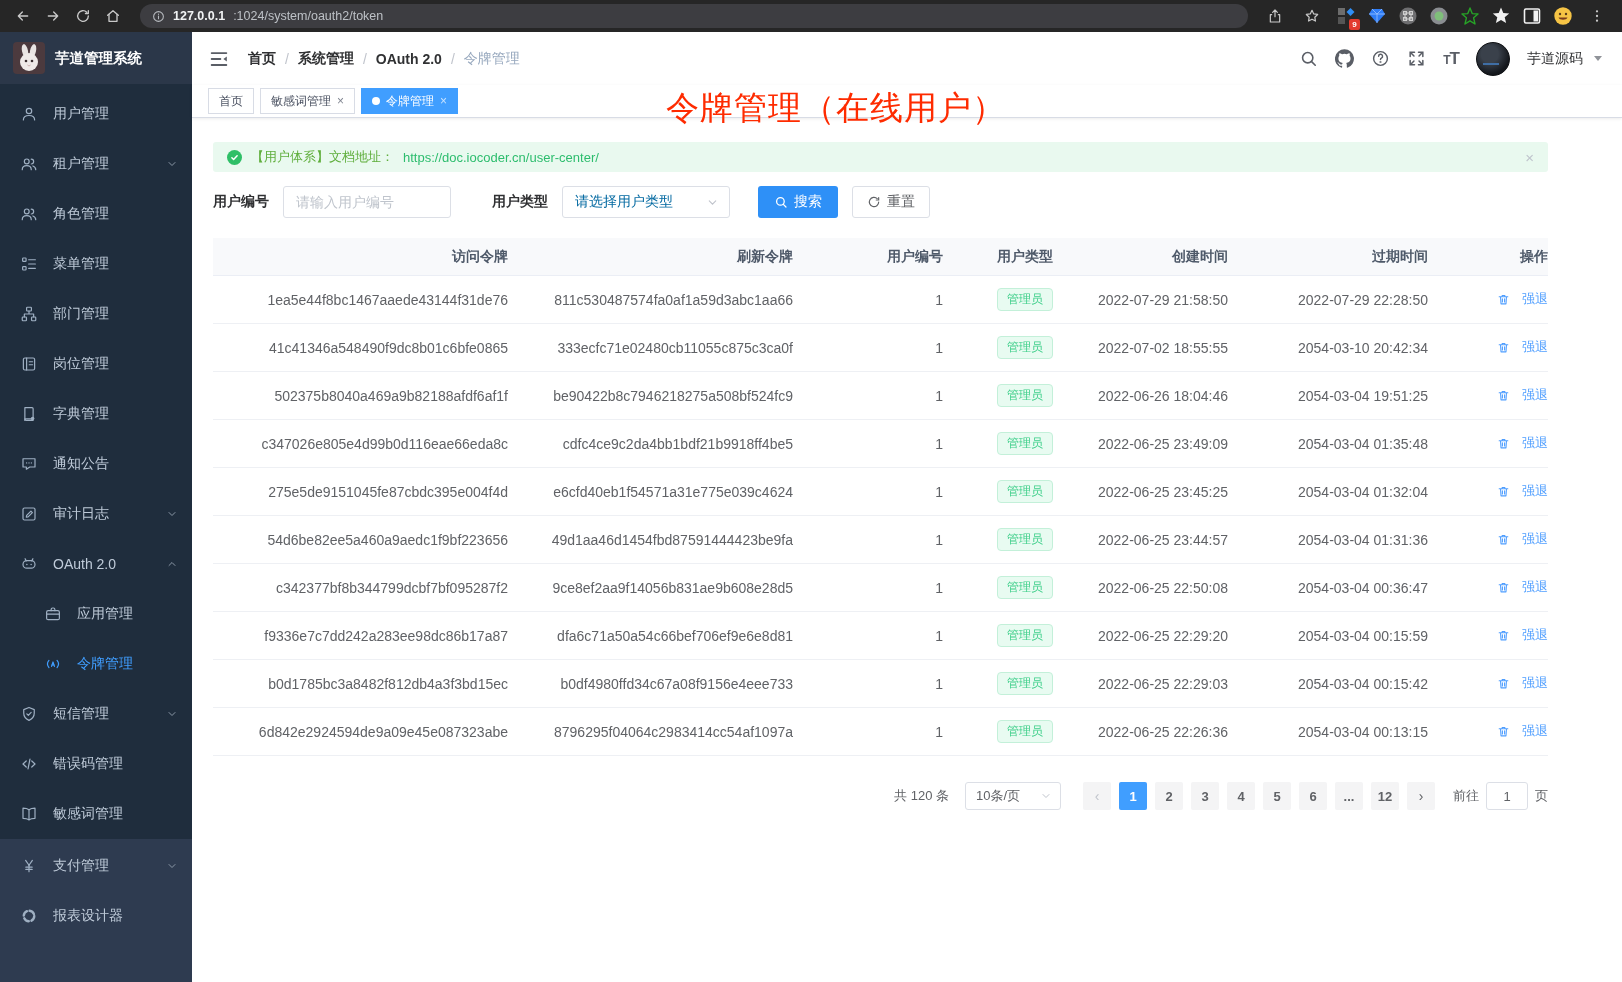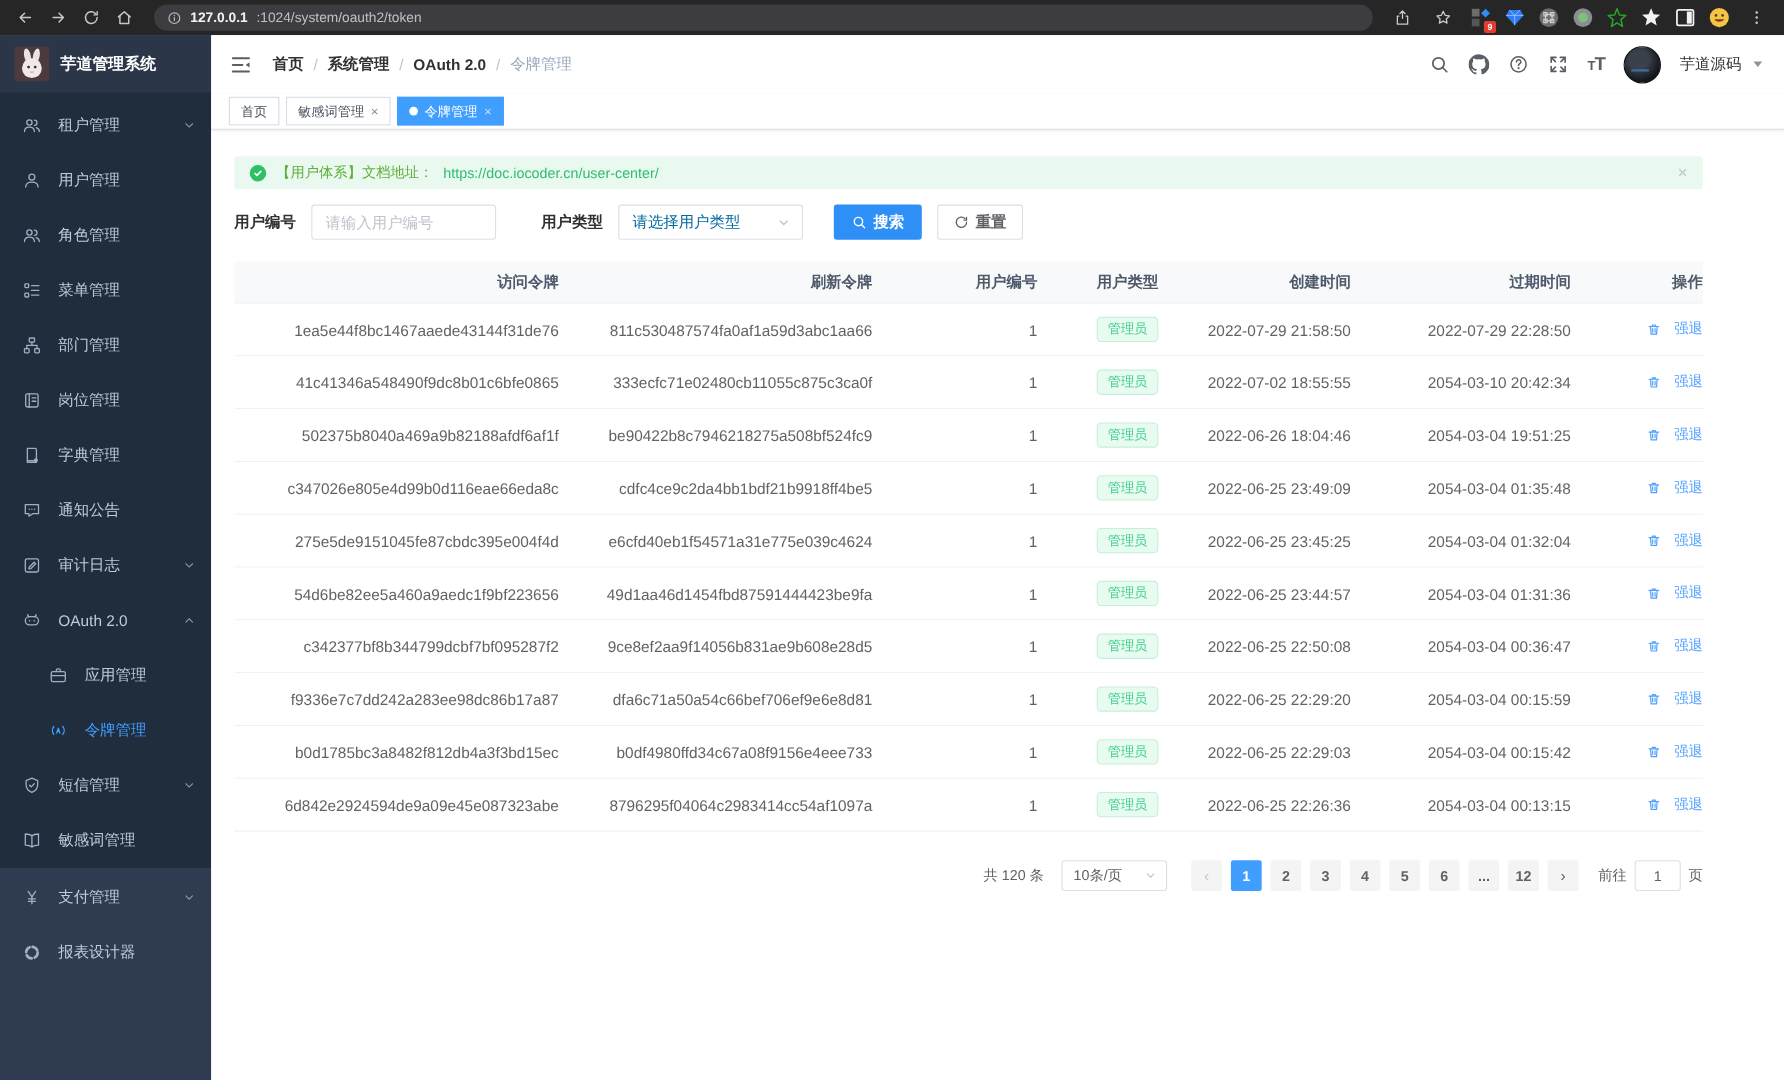--- a/index.html
+++ b/index.html
@@ -74,21 +74,21 @@
   .alert-text { color:#5fae3c; font-weight:500; }
   .alert-link { color:#2dbd6e; cursor:pointer; }
   .alert-close { margin-left:auto; color:#bfc4cc; font-size:15px; cursor:pointer; }
 
   .filters { display:flex; align-items:center; margin:14px 0 20px; font-size:14px; }
   .f-label { font-weight:700; color:#303133; margin-right:14px; }
   .f-input { width:168px; height:32px; border:1px solid #dcdfe6; border-radius:3px; padding:0 12px; font-size:14px; color:#606266; outline:none; margin-right:41px; font-family:inherit; }
   .f-input::placeholder { color:#bfc4cc; }
   .f-select { width:168px; height:32px; border:1px solid #dcdfe6; border-radius:3px; display:flex; align-items:center; justify-content:space-between; padding:0 10px 0 12px; color:#0369a1; cursor:pointer; margin-right:28px; }
   .f-select svg { width:13px; height:13px; color:#c0c4cc; }
-  .btn { height:32px; border-radius:3px; display:inline-flex; align-items:center; gap:6px; font-size:14px; cursor:pointer; border:none; font-family:inherit;font-weight:bold; }
+  .btn { height:32px; border-radius:3px; display:inline-flex; align-items:center; gap:6px; font-size:14px; cursor:pointer; border:none; font-family:inherit; }
   .btn svg { width:14px; height:14px; }
   .btn-primary { background:#2e90f7; color:#fff; padding:0 16px; margin-right:14px; }
   .btn-plain { background:#fff; border:1px solid #dcdfe6; color:#606266; padding:0 14px; }
 
   .t-head, .t-row { display:grid; grid-template-columns:295px 285px 150px 110px 175px 200px 120px; align-items:center; text-align:right; }
   .t-head { height:38px; background:#f8f9fb; color:#4e5969; font-weight:700; font-size:14px; border-bottom:1px solid #ebeef5; }
   .t-row { height:48px; font-size:14px; color:#606266; border-bottom:1px solid #eef0f4; background:#fff; }
   .tag { display:inline-block; padding:3px 9px; font-size:12px; color:#3ecf8a; background:#e8fbf1; border:1px solid #c3f0d9; border-radius:4px; line-height:1.2; }
   .action-link { color:#4f9eff; font-size:13px; display:inline-flex; align-items:center; gap:12px; cursor:pointer; }
   .action-link svg { width:13px; height:13px; }
@@ -224,41 +224,41 @@
             <circle cx="19" cy="19" r="1.3" fill="#3a2e30"></circle>
             <path d="M14.5 23c1 1 2 1 3 0" stroke="#caa" stroke-width="1" fill="none"></path>
           </svg>
       </span>
       <span class="logo-title">芋道管理系统</span>
     </div>
     <nav class="menu">
         <div class="menu-item">
           <span class="mi-icon">
             <svg viewBox="0 0 24 24" fill="none" stroke="currentColor" stroke-width="1.6" stroke-linecap="round" stroke-linejoin="round">
+              <circle cx="12" cy="8" r="3.6"></circle>
+              <path d="M4.5 20c0-4 3.4-6 7.5-6s7.5 2 7.5 6"></path>
+            </svg>
+          </span>
+          <span class="mi-label">用户管理</span>
+        </div>
+        <div class="menu-item">
+          <span class="mi-icon">
+            <svg viewBox="0 0 24 24" fill="none" stroke="currentColor" stroke-width="1.6" stroke-linecap="round" stroke-linejoin="round">
               <circle cx="9" cy="8.5" r="3.2"></circle>
               <path d="M3 19.5c0-3.4 2.7-5.4 6-5.4s6 2 6 5.4"></path>
               <path d="M15 5.6a3.2 3.2 0 0 1 0 6.4"></path>
               <path d="M17.2 14.6c2.3.8 3.8 2.5 3.8 4.9"></path>
             </svg>
           </span>
           <span class="mi-label">租户管理</span>
           <span class="chev ">
             <svg viewBox="0 0 24 24" fill="none" stroke="currentColor" stroke-width="2" stroke-linecap="round">
               <path d="M6 9l6 6 6-6"></path>
             </svg>
           </span>
-        </div>
-        <div class="menu-item">
-          <span class="mi-icon">
-            <svg viewBox="0 0 24 24" fill="none" stroke="currentColor" stroke-width="1.6" stroke-linecap="round" stroke-linejoin="round">
-              <circle cx="12" cy="8" r="3.6"></circle>
-              <path d="M4.5 20c0-4 3.4-6 7.5-6s7.5 2 7.5 6"></path>
-            </svg>
-          </span>
-          <span class="mi-label">用户管理</span>
         </div>
         <div class="menu-item">
           <span class="mi-icon">
             <svg viewBox="0 0 24 24" fill="none" stroke="currentColor" stroke-width="1.6" stroke-linecap="round" stroke-linejoin="round">
               <circle cx="9" cy="8.5" r="3.2"></circle>
               <path d="M3 19.5c0-3.4 2.7-5.4 6-5.4s6 2 6 5.4"></path>
               <path d="M15 5.6a3.2 3.2 0 0 1 0 6.4"></path>
               <path d="M17.2 14.6c2.3.8 3.8 2.5 3.8 4.9"></path>
             </svg>
           </span>
@@ -379,20 +379,30 @@
           <span class="mi-label">短信管理</span>
           <span class="chev ">
             <svg viewBox="0 0 24 24" fill="none" stroke="currentColor" stroke-width="2" stroke-linecap="round">
               <path d="M6 9l6 6 6-6"></path>
             </svg>
           </span>
         </div>
         <div class="menu-item">
           <span class="mi-icon">
             <svg viewBox="0 0 24 24" fill="none" stroke="currentColor" stroke-width="1.6" stroke-linecap="round" stroke-linejoin="round">
+              <path d="M8.3 8l-4.3 4 4.3 4"></path>
+              <path d="M15.7 8l4.3 4-4.3 4"></path>
+              <path d="M13.3 5.5l-2.6 13"></path>
+            </svg>
+          </span>
+          <span class="mi-label">错误码管理</span>
+        </div>
+        <div class="menu-item">
+          <span class="mi-icon">
+            <svg viewBox="0 0 24 24" fill="none" stroke="currentColor" stroke-width="1.6" stroke-linecap="round" stroke-linejoin="round">
               <path d="M12 6.2C10 4.8 7.3 4.2 4 4.2v13.6c3.3 0 6 .6 8 2 2-1.4 4.7-2 8-2V4.2c-3.3 0-6 .6-8 2z"></path>
               <path d="M12 6.2v13.6"></path>
             </svg>
           </span>
           <span class="mi-label">敏感词管理</span>
         </div>
       </nav>
     <nav class="menu menu-bottom">
         <div class="menu-item">
           <span class="mi-icon">
@@ -414,20 +424,21 @@
             <svg viewBox="0 0 24 24" fill="none" stroke="currentColor" stroke-width="1.6" stroke-linecap="round" stroke-linejoin="round">
               <circle cx="12" cy="12" r="7" stroke-width="3.2" stroke-dasharray="7.3 3.7"></circle>
             </svg>
           </span>
           <span class="mi-label">报表设计器</span>
         </div>
       </nav>
   </aside>
 
   <div class="main">
+    <div class="annotation">令牌管理（在线用户）</div>
 
     <div class="header">
       <span class="hamburger">
         <svg viewBox="0 0 24 24" fill="none" stroke="currentColor" stroke-width="2" stroke-linecap="round">
             <path d="M4 5.5h16M4 12h9.5M4 18.5h16"></path>
             <path d="M20.5 9.3v5.4L16.8 12z" fill="currentColor" stroke="none"></path>
           </svg>
       </span>
       <div class="breadcrumb">
         <span class="crumb">首页</span>

